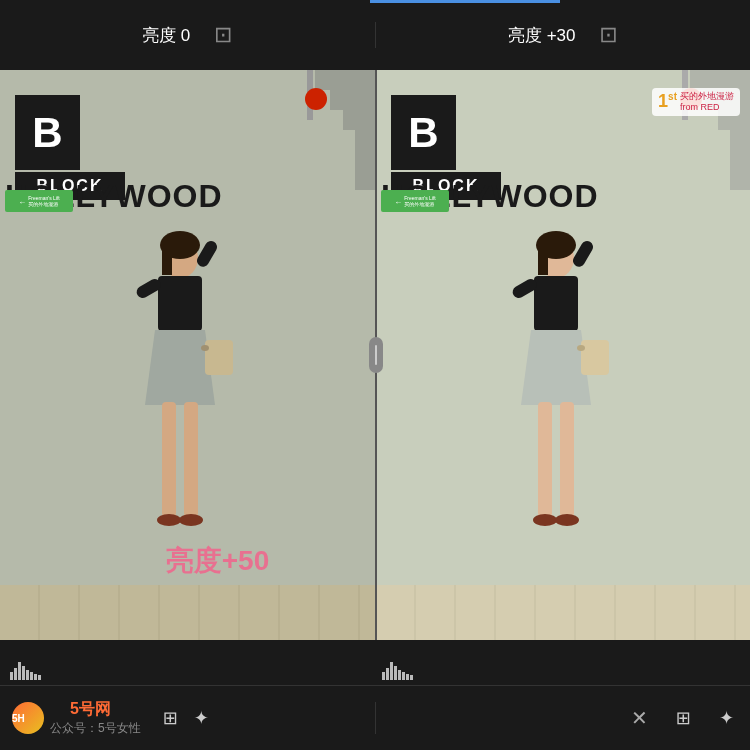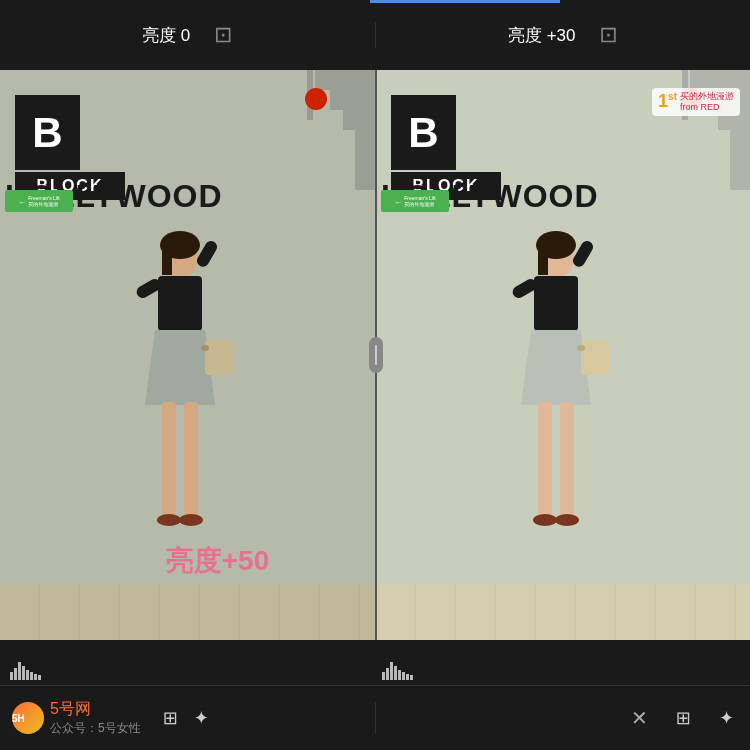--- a/index.html
+++ b/index.html
@@ -275,21 +275,22 @@
     }
 
     .logo-text-area {
       display: flex;
       flex-direction: column;
     }
 
     .logo-name {
       color: #ff6b35;
       font-size: 16px;
-      font-weight: 400;
+      font-weight: 700;
+      margin-left: 20px;
     }
 
     .logo-sub {
       color: #888;
       font-size: 12px;
     }
 
     .tool-icon {
       color: #ccc;
       font-size: 20px;

